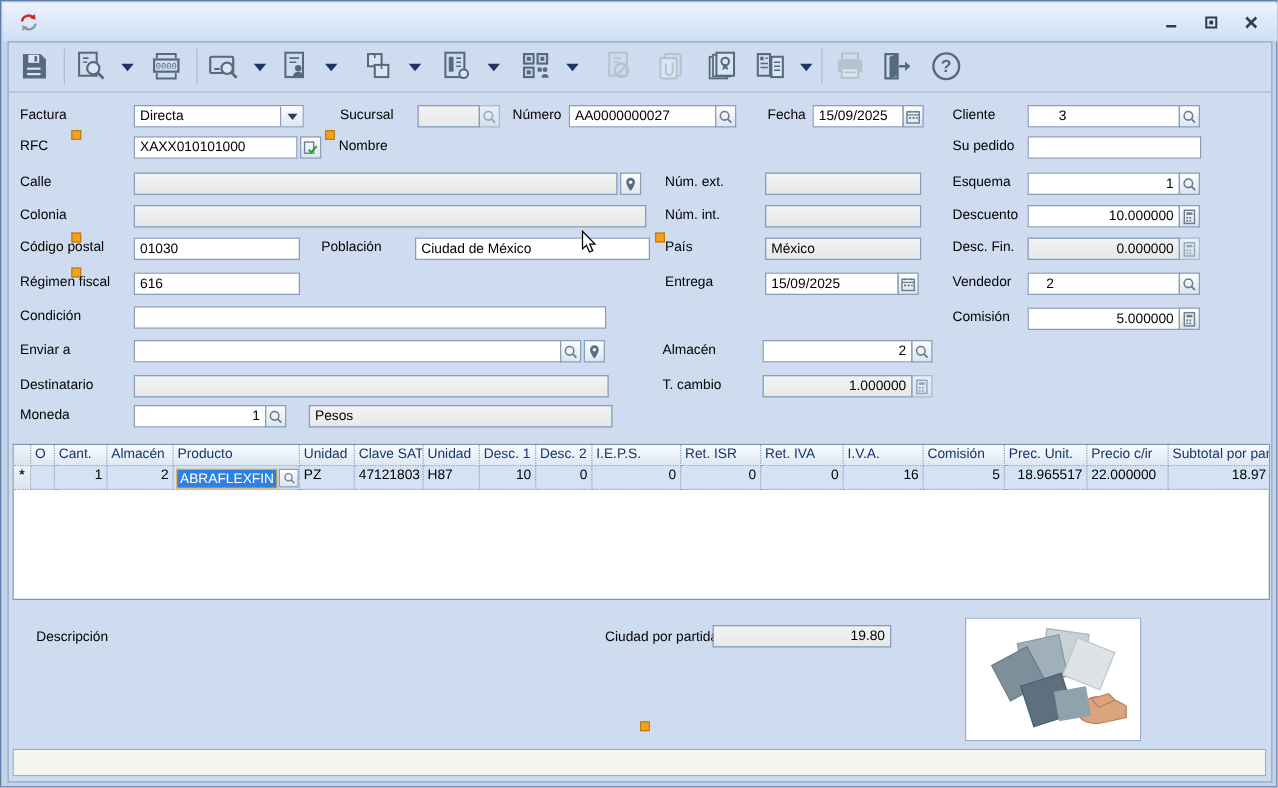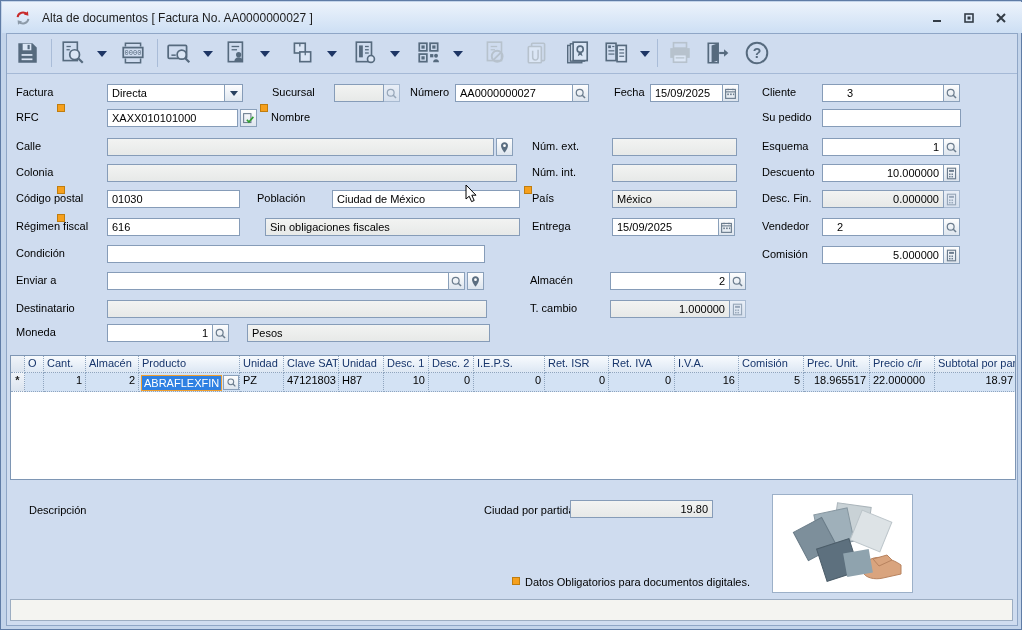--- a/index.html
+++ b/index.html
@@ -45,21 +45,20 @@
 
 <div class="win">
 
   <div class="titlebar">
     <svg class="app-logo" viewBox="0 0 20 20">
       <path d="M4 9a6 6 0 0 1 10.5-3" fill="none" stroke="#c82a2a" stroke-width="2.2"></path>
       <path d="M15.5 2.5l0.5 5-5-1.5z" fill="#c82a2a"></path>
       <path d="M16 11a6 6 0 0 1-10.5 3" fill="none" stroke="#8c9aa8" stroke-width="2.2"></path>
       <path d="M4.5 17.5l-0.5-5 5 1.5z" fill="#8c9aa8"></path>
     </svg>
-    <span class="title-text">Alta de documentos [ Factura No. AA0000000027 ]</span>
     <span class="winbtn" style="right:72px">
       <svg width="12" height="12" viewBox="0 0 12 12">
           <line x1="2" y1="9" x2="10" y2="9" stroke="#333c46" stroke-width="2"></line>
         </svg>
     </span>
     <span class="winbtn" style="right:40px">
       <svg width="12" height="12" viewBox="0 0 12 12">
           <rect x="2" y="2" width="8" height="8" fill="none" stroke="#333c46" stroke-width="1.6"></rect>
           <rect x="4.5" y="4.5" width="3" height="3" fill="#333c46"></rect>
         </svg>
@@ -346,21 +345,20 @@
           <rect x="5" y="8" width="1.8" height="1.8" fill="#6b7c8d"></rect>
           <rect x="8" y="8" width="1.8" height="1.8" fill="#6b7c8d"></rect>
           <rect x="5" y="11" width="1.8" height="1.8" fill="#6b7c8d"></rect>
           <rect x="8" y="11" width="1.8" height="1.8" fill="#6b7c8d"></rect>
         </svg>
       </div>
 
     <span class="req" style="left:50px;top:180px"></span>
     <span class="lbl" style="left:9px;top:186px">Régimen fiscal</span>
     <div class="fld" style="left:100px;top:184px;width:133px">616</div>
-    <div class="fld ro" style="left:258px;top:184px;width:255px">Sin obligaciones fiscales</div>
     <span class="lbl" style="left:525px;top:186px">Entrega</span>
     <div class="fld" style="left:605px;top:184px;width:107px">15/09/2025</div>
     <div class="sq" style="left:711px;top:184px">
         <svg viewBox="0 0 16 16">
           <rect x="2" y="3" width="12" height="11" fill="none" stroke="#6b7c8d" stroke-width="1.4"></rect>
           <line x1="2" y1="6" x2="14" y2="6" stroke="#6b7c8d" stroke-width="1.4"></line>
           <line x1="5" y1="2" x2="5" y2="4" stroke="#6b7c8d" stroke-width="1.4"></line>
           <line x1="11" y1="2" x2="11" y2="4" stroke="#6b7c8d" stroke-width="1.4"></line>
           <rect x="4" y="8" width="2" height="2" fill="#6b7c8d"></rect>
           <rect x="7.5" y="8" width="2" height="2" fill="#6b7c8d"></rect>
@@ -489,21 +487,20 @@
         <div class="gd num" style="width:81px;border-right:none">18.97</div>
       </div>
     </div>
 
     <span class="lbl" style="left:22px;top:470px">Descripción</span>
 
     <span class="lbl" style="left:477px;top:470px">Ciudad por partida</span>
     <div class="fld ro num" style="left:563px;top:466px;width:143px">19.80</div>
 
     <span class="req" style="left:505px;top:543px"></span>
-    <span class="lbl" style="left:518px;top:542px">Datos Obligatorios para documentos digitales.</span>
 
     <div class="imgbox">
       <svg width="120" height="90" viewBox="0 0 120 90">
         <rect x="0" y="0" width="120" height="90" fill="#ffffff"></rect>
         <rect x="52" y="6" width="34" height="34" fill="#c9d2d6" stroke="#aab4ba" transform="rotate(8 69 23)"></rect>
         <rect x="34" y="12" width="34" height="34" fill="#9fb0ba" stroke="#8797a1" transform="rotate(-12 51 29)"></rect>
         <rect x="16" y="24" width="32" height="32" fill="#7d8f9b" stroke="#6a7c88" transform="rotate(-28 32 40)"></rect>
         <rect x="72" y="16" width="32" height="32" fill="#dde3e6" stroke="#bcc5ca" transform="rotate(22 88 32)"></rect>
         <rect x="38" y="44" width="34" height="34" fill="#5d707e" stroke="#4c5d69" transform="rotate(-18 55 61)"></rect>
         <path d="M118 66c-8-6-22-10-30-6-6 3-10 8-8 13 2 6 12 8 20 6l18-4z" fill="#d9a47e" stroke="#b8835f"></path>

